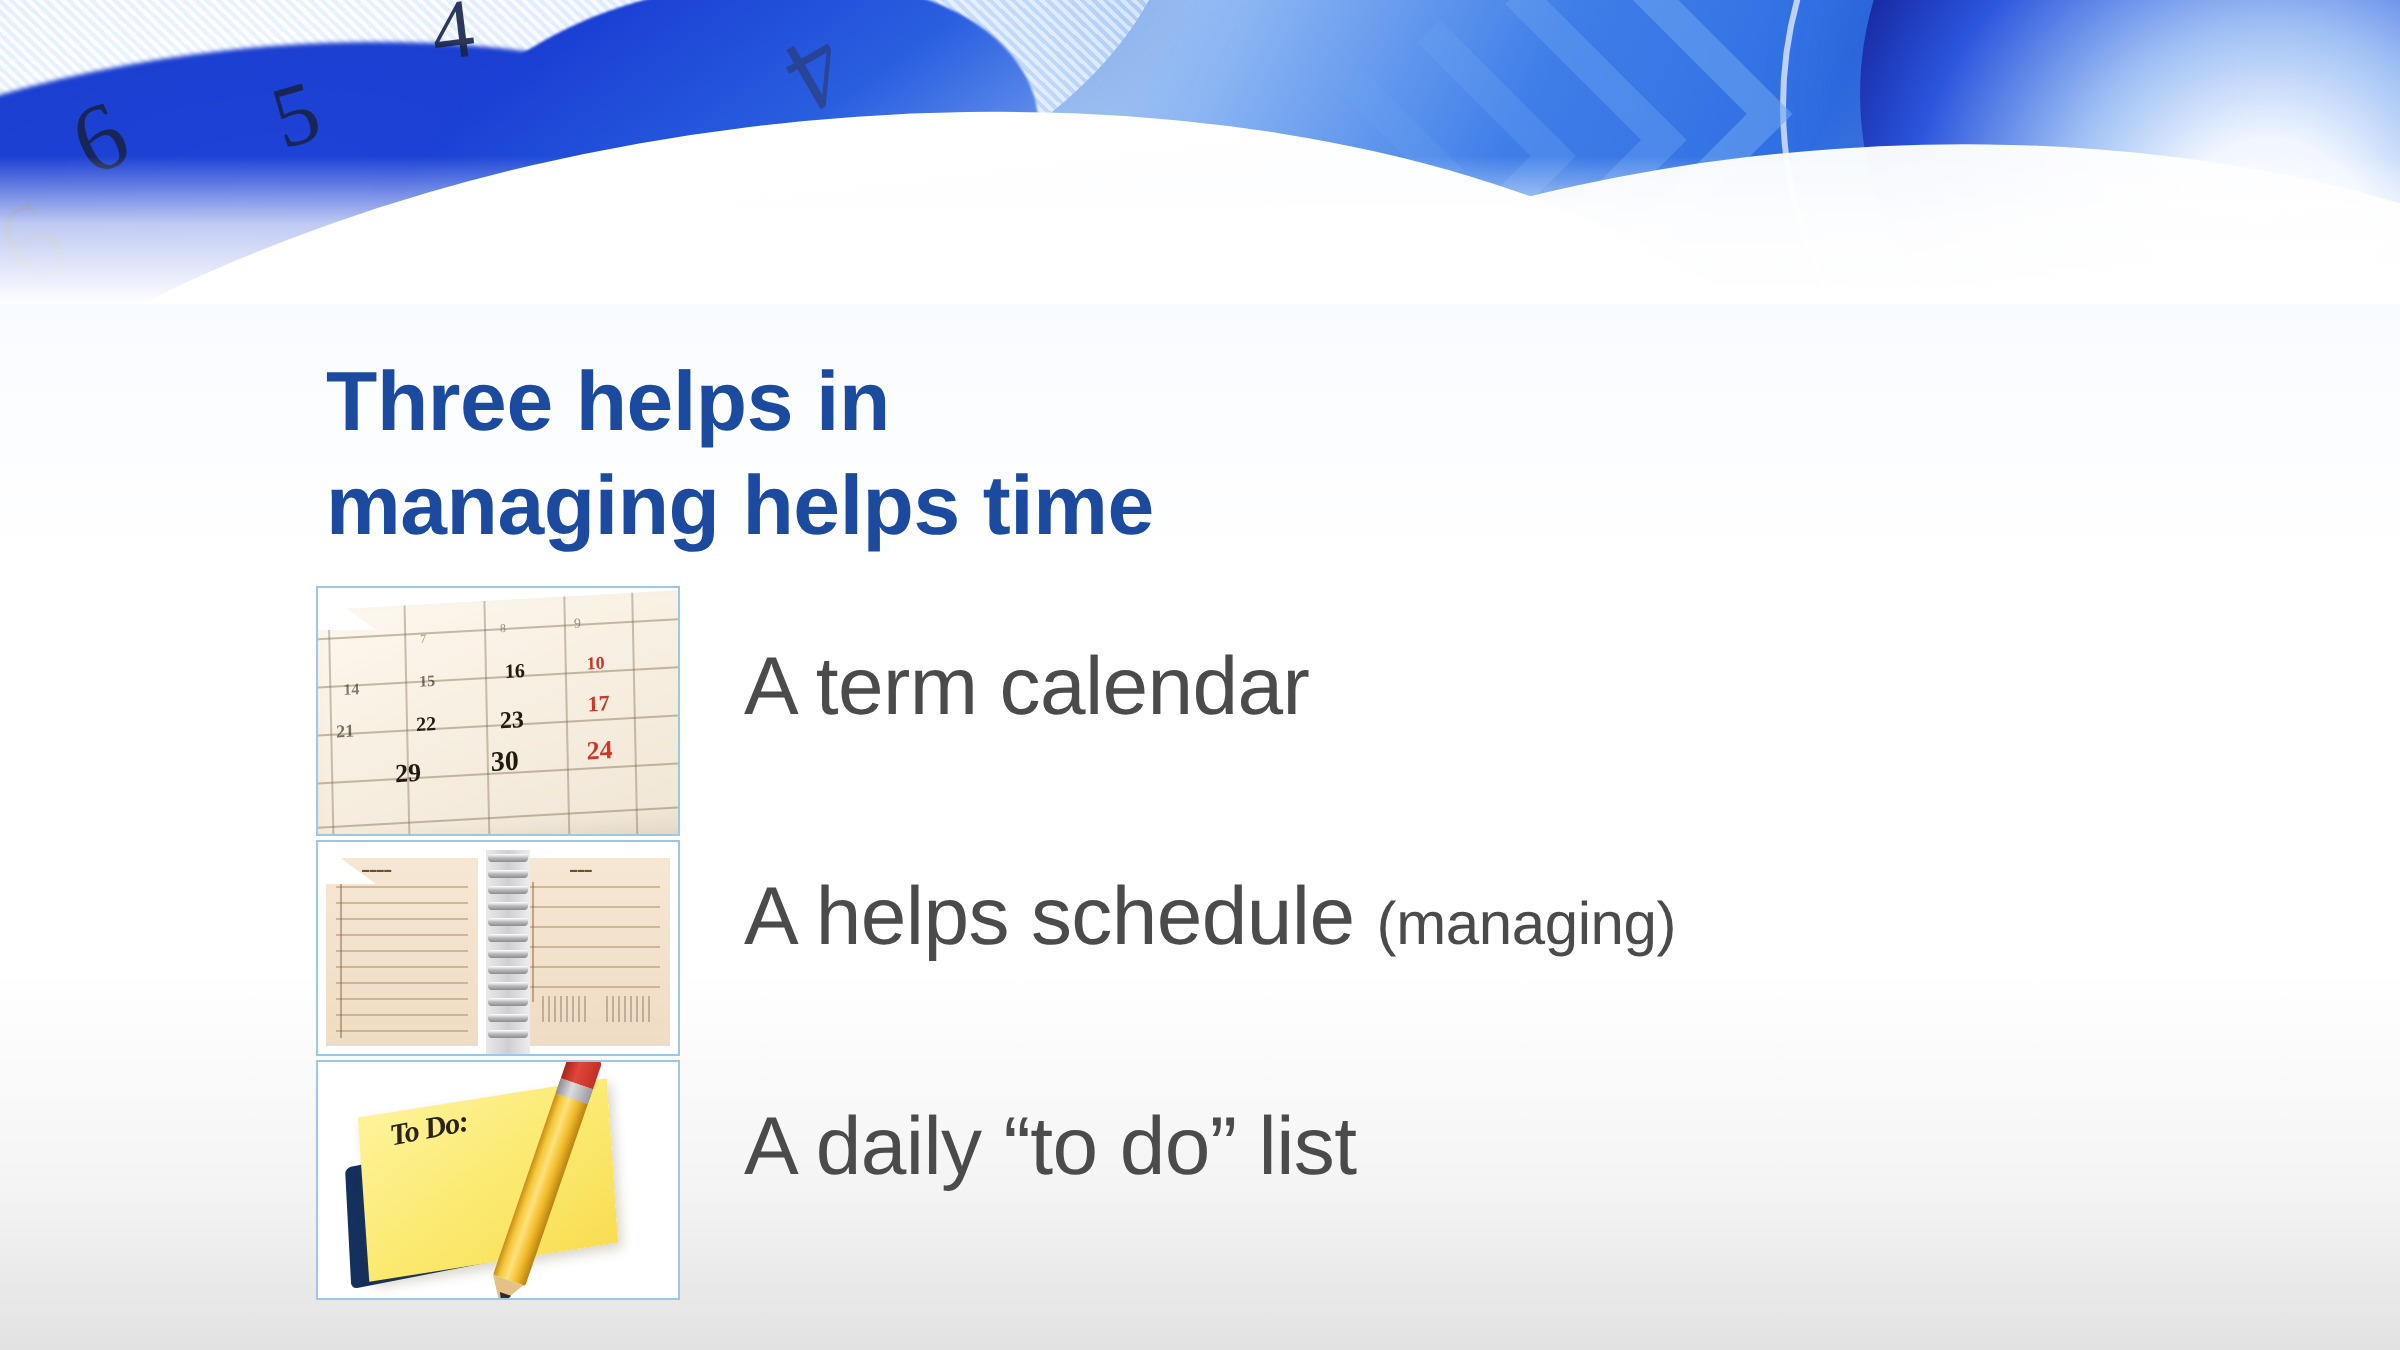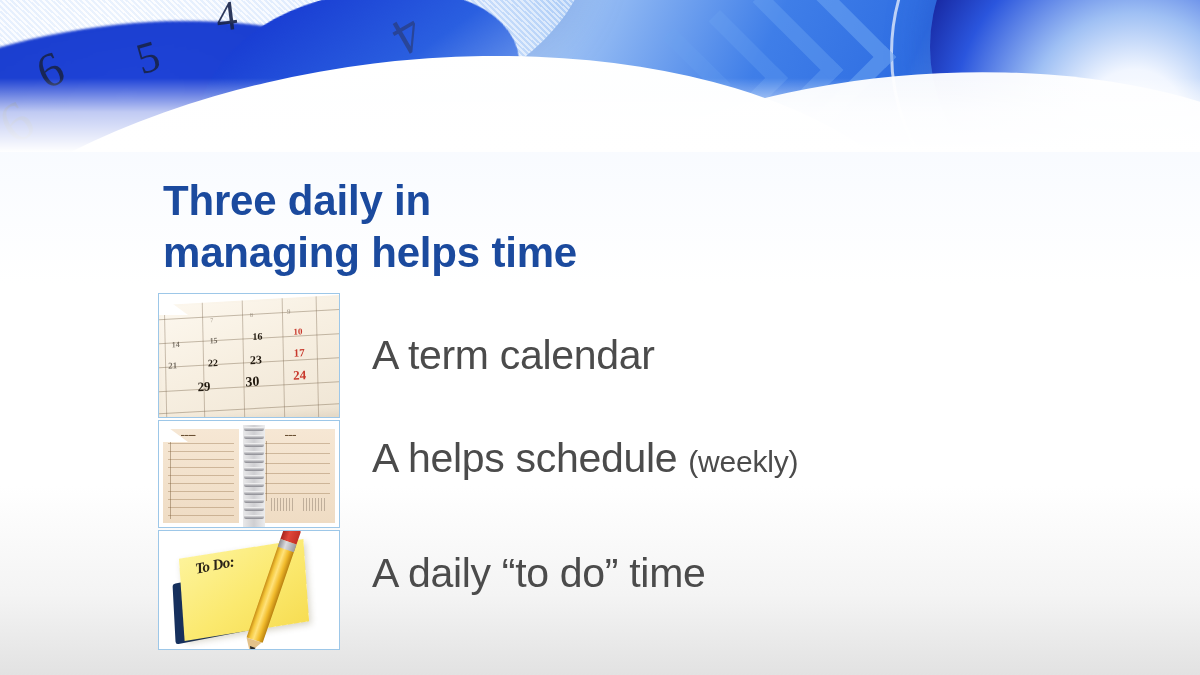--- a/index.html
+++ b/index.html
@@ -200,21 +200,21 @@
     border-style:solid;border-width:6px 3px 0 3px;
     border-color:#2b2b2b transparent transparent transparent;
   }
 
   
   .lines{position:absolute;left:372px;top:293px;width:800px;}
   .line{
     color:#4b4b4b;font-size:41px;line-height:44px;font-weight:normal;
     letter-spacing:-.3px;white-space:nowrap;
   }
-  .l1{position:absolute;top:40px;}
+  .l1{position:absolute;top:28px;}
   .l2{position:absolute;top:143px;}
   .l3{position:absolute;top:258px;}
   .sub{font-size:30px;letter-spacing:-.2px;}
 </style>
 </head>
 <body>
 
 <div class="slide">
 
   <div class="banner">
@@ -239,21 +239,21 @@
     <span class="numeral n4">4</span>
     <span class="numeral n6b">6</span>
     <span class="numeral n-r1">4</span>
 
     <div class="sweep"></div>
     <div class="sweep2"></div>
     <div class="banner-fade"></div>
   </div>
 
   <div class="title">
-    <div>Three daily in</div>
+    <div>Three helps in</div>
     <div>managing helps time</div>
   </div>
 
   <div class="thumbs">
 
     <div class="thumb t1">
       <div class="cal-surface">
         <div class="cal-h" style="top:14px;"></div>
         <div class="cal-h" style="top:38px;"></div>
         <div class="cal-h" style="top:62px;"></div>
@@ -348,20 +348,20 @@
       <div class="notch"></div>
     </div>
 
   </div>
 
   <div class="lines">
     <div class="line l1">
       <span>A term calendar</span>
     </div>
     <div class="line l2">
-      <span>A helps schedule </span><span class="sub">(weekly)</span>
+      <span>A helps schedule </span><span class="sub">(managing)</span>
     </div>
     <div class="line l3">
-      <span>A daily “to do” time</span>
+      <span>A daily “to do” list</span>
     </div>
   </div>
 
 </div>
 
 </body></html>

